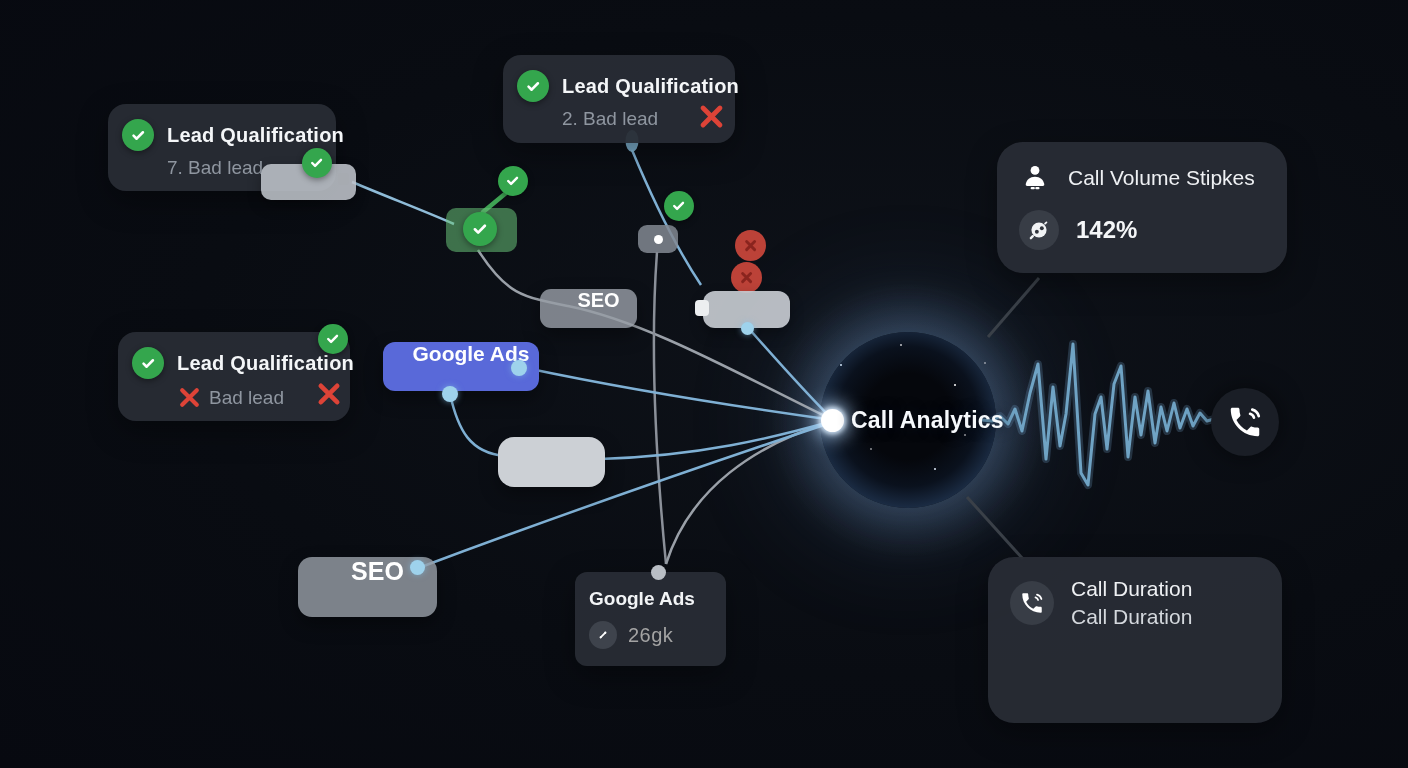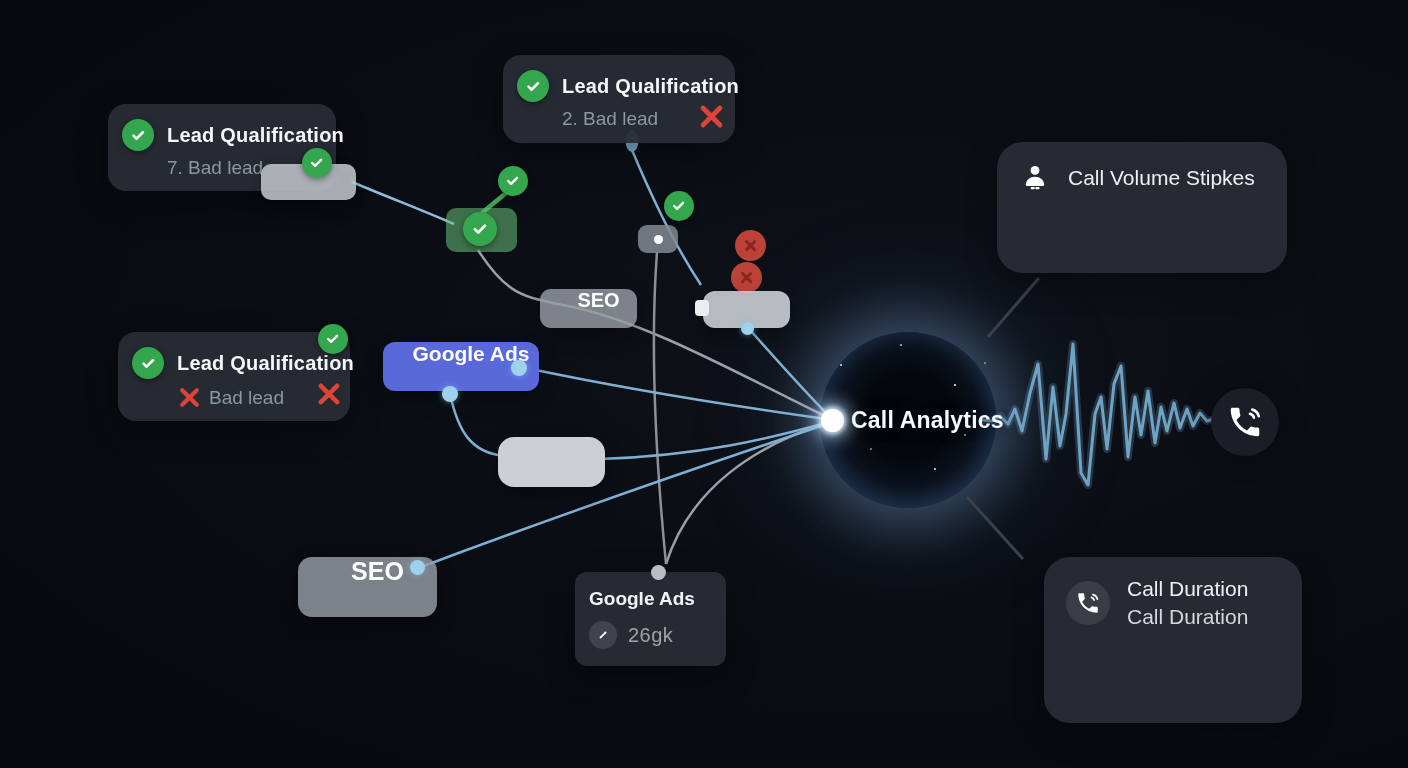--- a/index.html
+++ b/index.html
@@ -258,23 +258,35 @@
     <div class="metric-row">
       <span style="display:flex;width:32px;justify-content:center">
         <svg viewBox="0 0 24 24" width="32" height="32">
           <circle cx="12" cy="6.3" r="3.3" fill="#fff"></circle>
           <path d="M12 11c-3.9 0-6.2 2.3-6.9 5.4-.16.72-.05 1.6 1.1 1.6h11.6c1.15 0 1.26-.88 1.1-1.6-.7-3.1-3-5.4-6.9-5.4z" fill="#fff"></path>
           <path d="M9.5 19.6h1.6M13 19.6h1.6" stroke="#fff" stroke-width="1.6" stroke-linecap="round"></path>
         </svg>
       </span>
       <span class="metric-title">Call Volume Stipkes</span>
     </div>
-  </div>
-
-  <div class="card metric" style="left:1044px;top:557px;width:258px;height:166px">
+    <div class="metric-row" style="margin-top:16px">
+      <span class="icon-circle dark-circle" style="width:40px;height:40px">
+        <svg viewBox="0 0 24 24" width="26" height="26">
+          <circle cx="12" cy="12" r="7" fill="#f1f3f5"></circle>
+          <circle cx="10" cy="13.6" r="1.8" fill="#30343c"></circle>
+          <circle cx="14.6" cy="10.4" r="1.8" fill="#30343c"></circle>
+          <path d="M6.3 17.7l-1.8 1.8" stroke="#f1f3f5" stroke-width="2.2" stroke-linecap="round"></path>
+          <path d="M17.6 6.2l1.3-1.3" stroke="#f1f3f5" stroke-width="1.6" stroke-linecap="round"></path>
+        </svg>
+      </span>
+      <span class="metric-value">142%</span>
+    </div>
+  </div>
+
+  <div class="card metric" style="left:988px;top:557px;width:294px;height:166px">
     <div class="metric-row">
       <span class="icon-circle dark-circle" style="width:44px;height:44px">
         <svg viewBox="0 0 24 24" width="26" height="26">
           <path d="M6.62 10.79c1.44 2.83 3.76 5.14 6.59 6.59l2.2-2.2c.27-.27.67-.36 1.02-.24 1.12.37 2.33.57 3.57.57.55 0 1 .45 1 1V20c0 .55-.45 1-1 1-9.39 0-17-7.61-17-17 0-.55.45-1 1-1h3.5c.55 0 1 .45 1 1 0 1.25.2 2.45.57 3.57.11.35.03.74-.25 1.02l-2.2 2.2z" fill="#fff"></path>
           <path d="M15.2 6.8c1.2.35 2.1 1.25 2.45 2.45M16.6 4.2c2 .55 3.55 2.1 4.1 4.1" stroke="#fff" stroke-width="1.6" stroke-linecap="round" fill="none"></path>
         </svg>
       </span>
       <span style="display:flex;flex-direction:column">
         <span class="metric-title">Call Duration</span>
         <span class="metric-sub">Call Duration</span>

